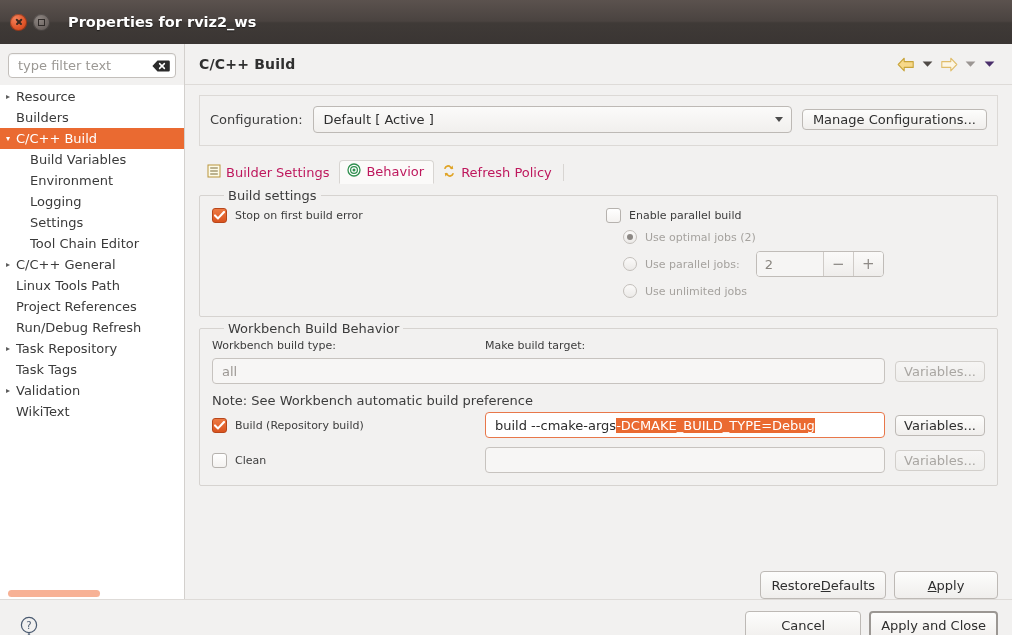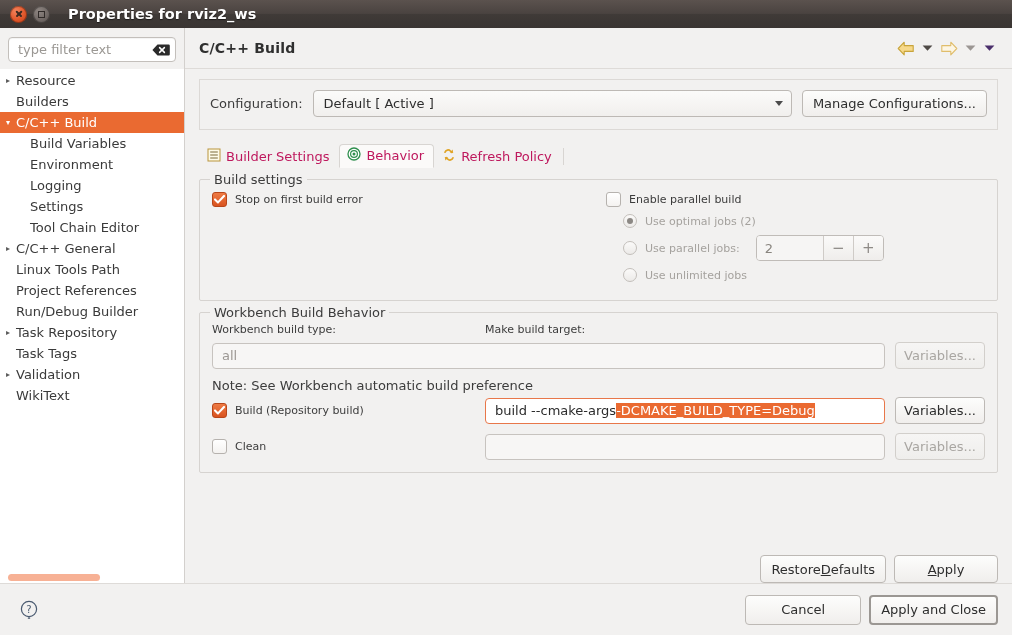--- a/index.html
+++ b/index.html
@@ -12,21 +12,21 @@
     font-family: "DejaVu Sans", "Liberation Sans", sans-serif;
     font-size: 13px;
     color: #3c3c3c;
     background: #f0efee;
     overflow: hidden;
     -webkit-font-smoothing: antialiased;
   }
 
   
   .titlebar {
-    height: 28px;
+    height: 44px;
     background: linear-gradient(to bottom, #5b524e 0%, #4a4340 48%, #3f3a37 52%, #3a3533 100%);
     display: flex;
     align-items: center;
     padding-left: 10px;
     box-sizing: border-box;
     position: relative;
   }
   .wbtn {
     width: 17px;
     height: 17px;
@@ -266,21 +266,21 @@
   }
   .combo-arrow {
     width: 0; height: 0;
     border-left: 4.5px solid transparent;
     border-right: 4.5px solid transparent;
     border-top: 5px solid #4c4c4c;
     flex: 0 0 auto;
     margin-left: 6px;
   }
   .btn {
-    height: 27px;
+    height: 21px;
     border: 1px solid #bdb9b5;
     border-radius: 4px;
     background: linear-gradient(to bottom, #fdfdfc 0%, #f0eeec 100%);
     font-family: inherit;
     font-size: 13px;
     color: #2e2e2e;
     padding: 0 10px;
     white-space: nowrap;
     display: inline-flex;
     align-items: center;
@@ -339,21 +339,21 @@
     border-radius: 2px;
     margin-top: 11px;
     padding: 10px 12px 12px 12px;
     position: relative;
     box-sizing: border-box;
     background: #f2f1f0;
   }
   .group-title {
     position: absolute;
     top: -8px;
-    left: 10px;
+    left: 24px;
     background: #f2f1f0;
     padding: 0 4px;
     font-size: 13px;
     color: #3c3c3c;
     white-space: nowrap;
   }
 
   
   .chk {
     width: 15px;
@@ -578,21 +578,21 @@
             <div class="tree-item depth1">
               <span class="tree-arrow"></span>
               <span class="tree-label">Linux Tools Path</span>
             </div>
             <div class="tree-item depth1">
               <span class="tree-arrow"></span>
               <span class="tree-label">Project References</span>
             </div>
             <div class="tree-item depth1">
               <span class="tree-arrow"></span>
-              <span class="tree-label">Run/Debug Builder</span>
+              <span class="tree-label">Run/Debug Refresh</span>
             </div>
             <div class="tree-item depth1">
               <span class="tree-arrow">▸</span>
               <span class="tree-label">Task Repository</span>
             </div>
             <div class="tree-item depth1">
               <span class="tree-arrow"></span>
               <span class="tree-label">Task Tags</span>
             </div>
             <div class="tree-item depth1">

